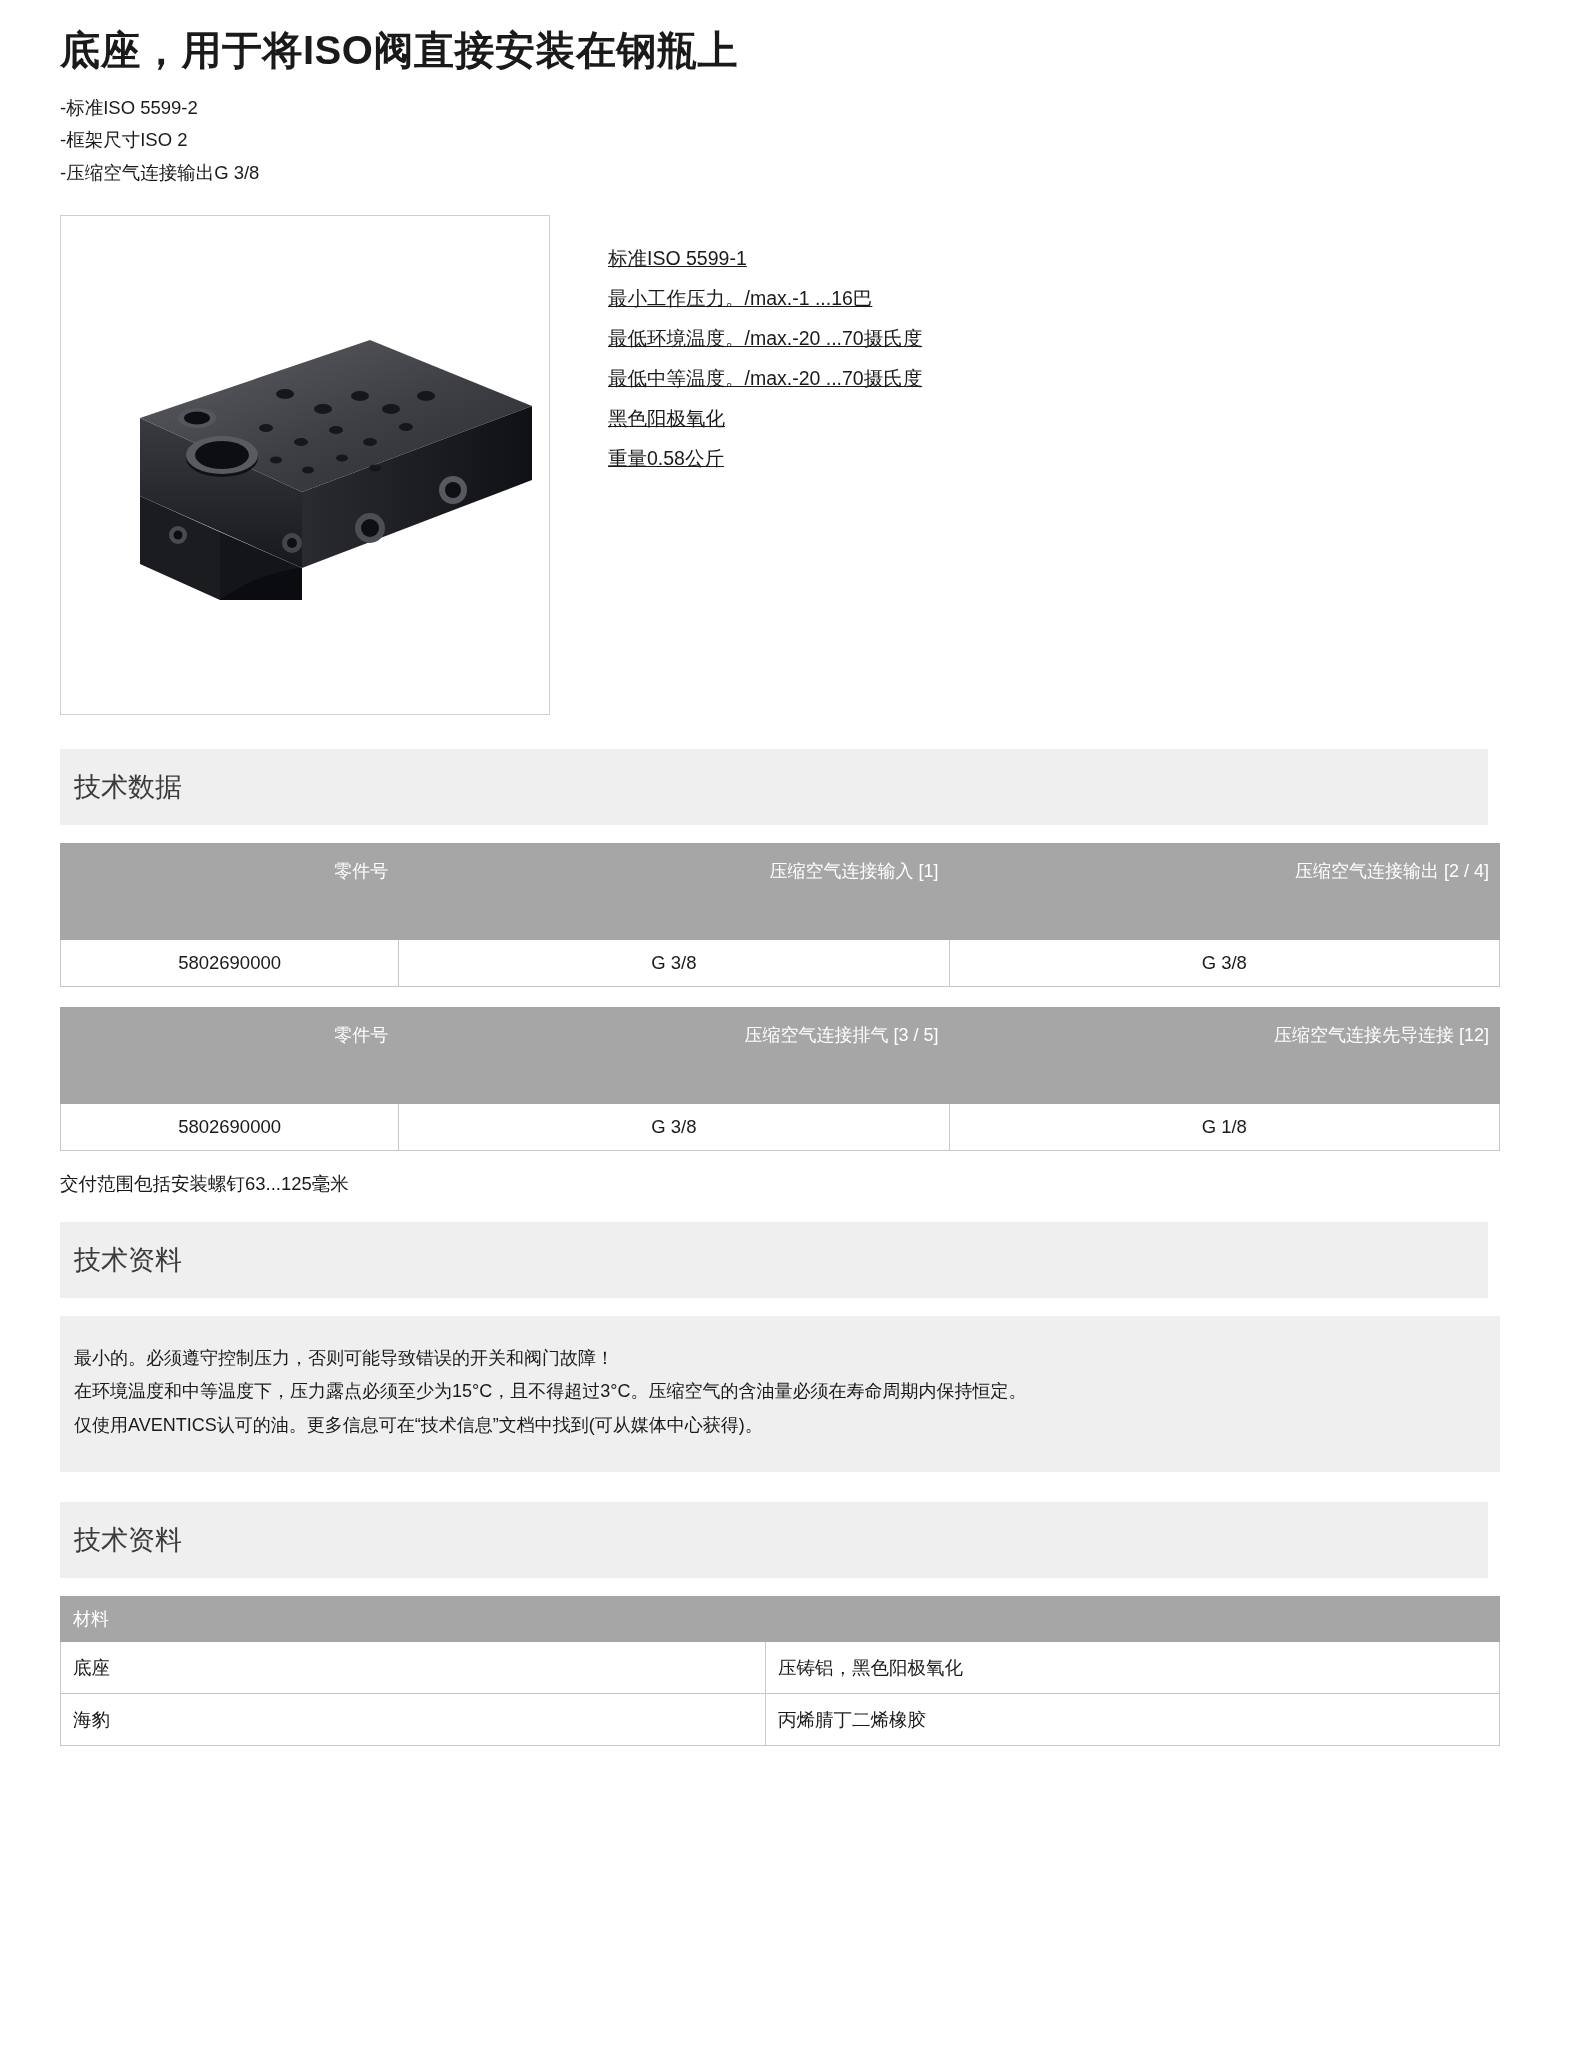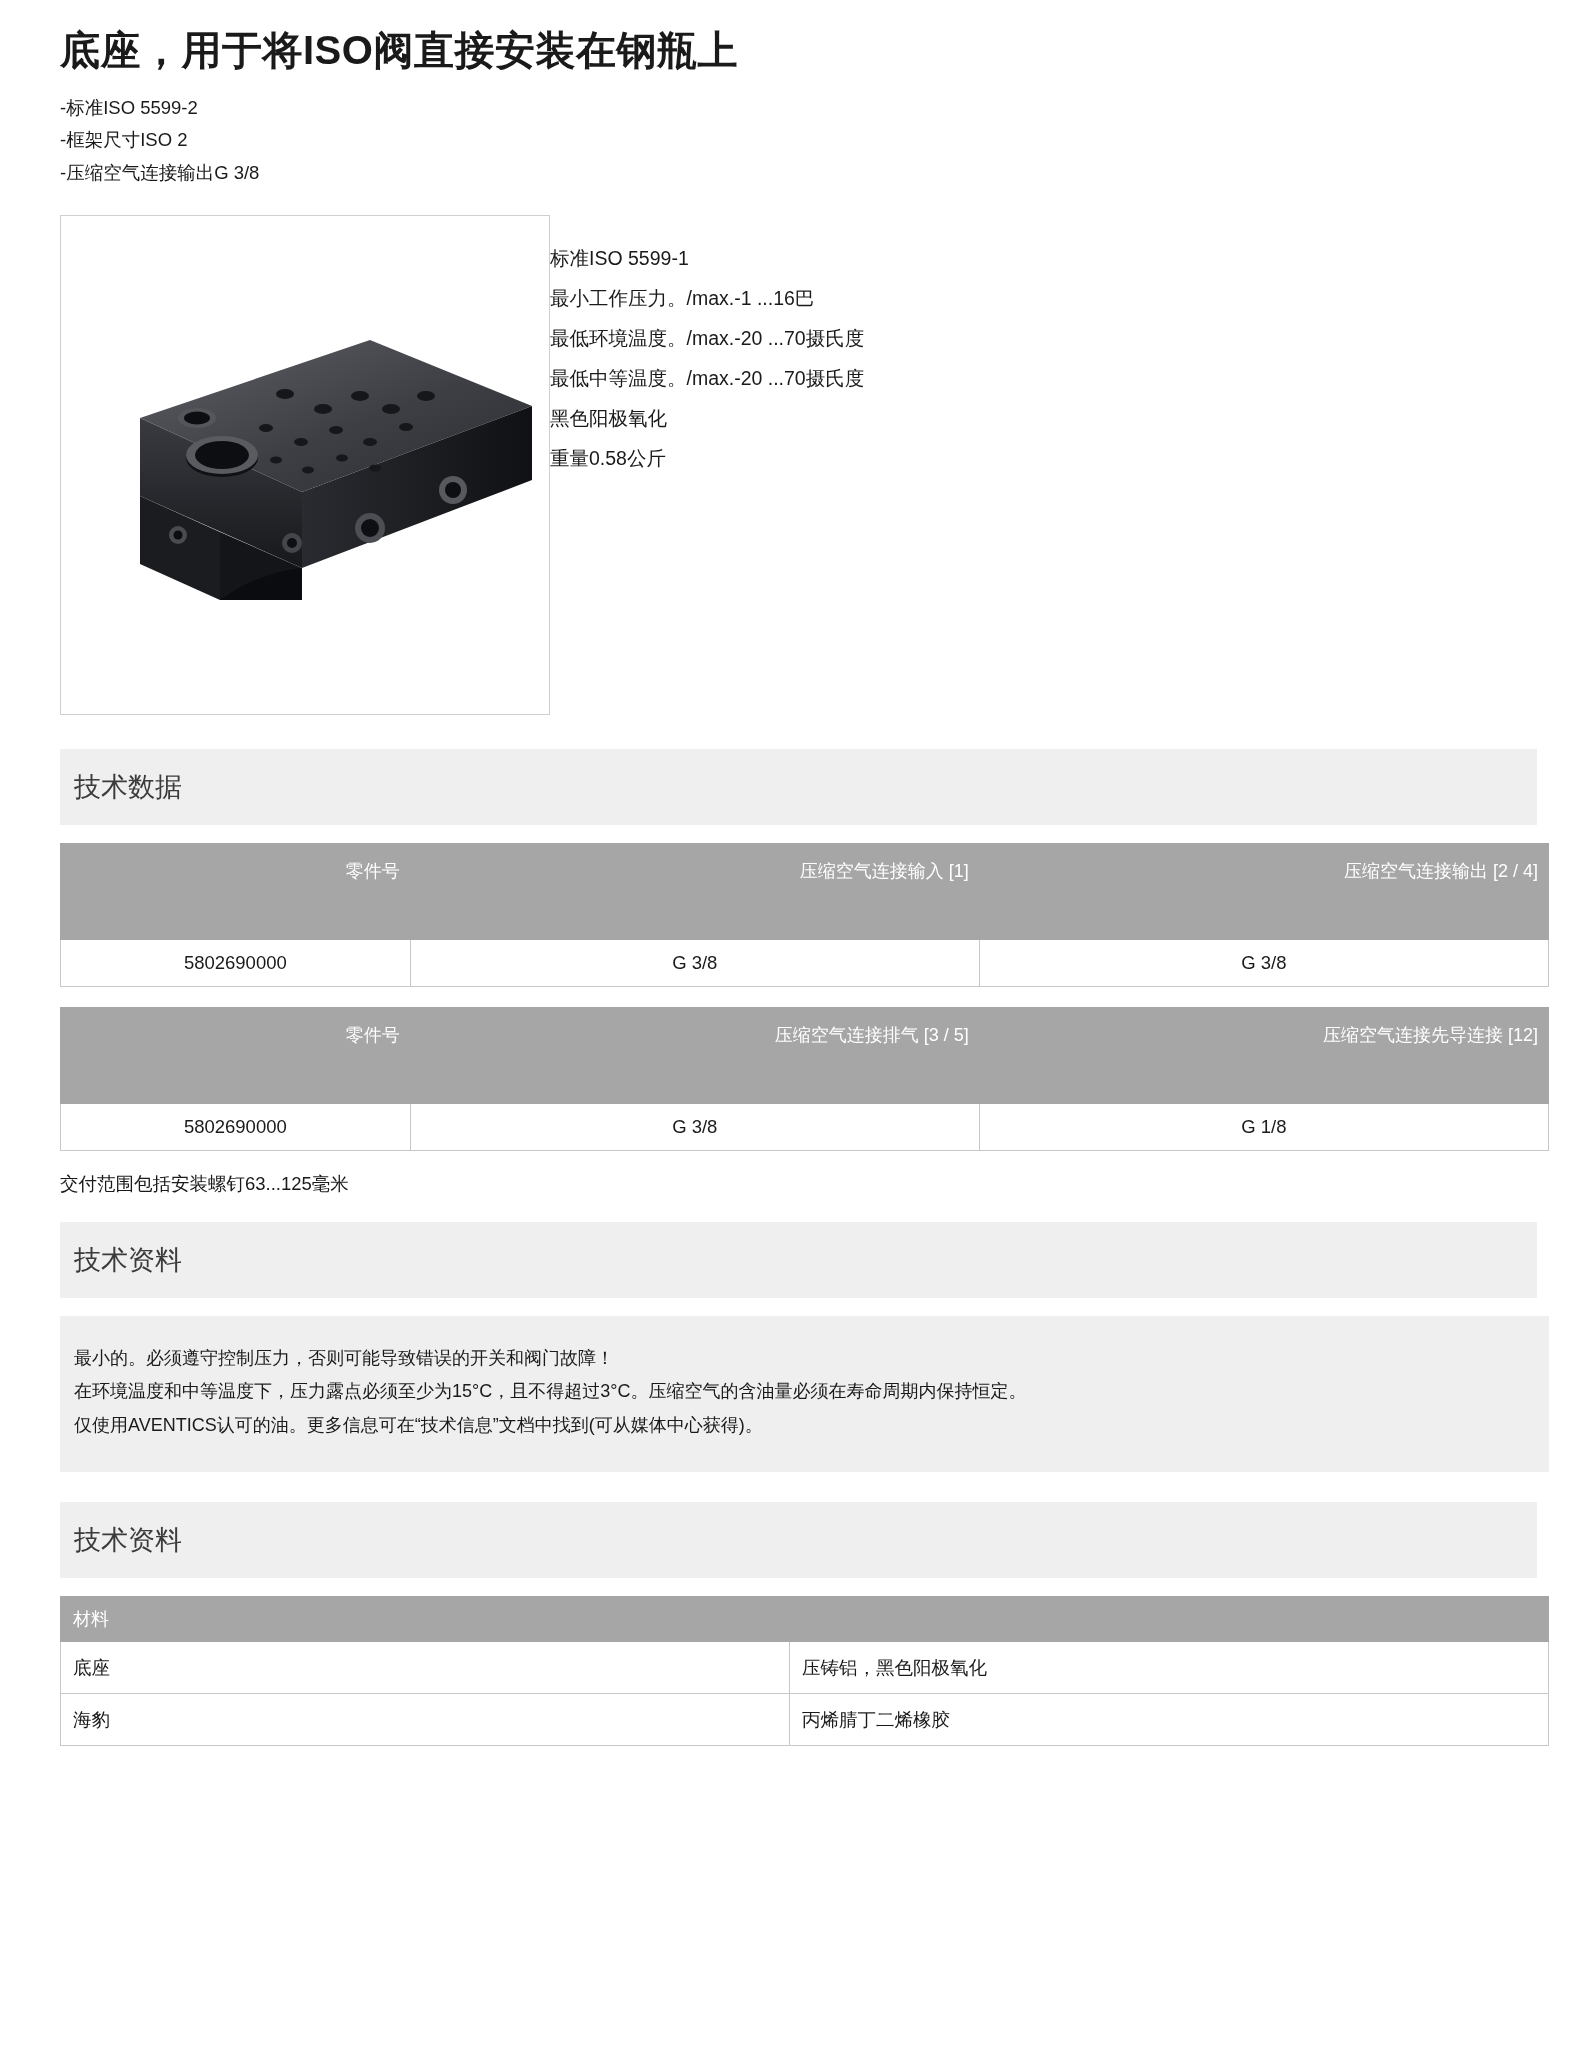--- a/index.html
+++ b/index.html
@@ -9,21 +9,21 @@
     background: #ffffff;
   }
   body {
     width: 1577px;
     min-height: 2052px;
     font-family: "Liberation Sans", sans-serif;
     color: #1a1a1a;
   }
   .page {
     width: 1577px;
-    padding: 18px 28px 40px 60px;
+    padding: 18px 77px 40px 60px;
   }
   
   .doc-title {
     font-size: 40px;
     font-weight: bold;
     letter-spacing: 0.5px;
     margin: 8px 0 18px 0;
     line-height: 1.2;
   }
   .bullet-list {
@@ -31,21 +31,23 @@
   }
   .bullet-line {
     font-size: 18.5px;
     line-height: 1.75;
     color: #1a1a1a;
   }
   
   .product-row {
     display: flex;
     align-items: flex-start;
+    gap: 58px;
     margin-bottom: 34px;
+    text-decoration: underline;
   }
   .product-image-box {
     width: 490px;
     height: 500px;
     border: 1px solid #cfcfcf;
     background: #ffffff;
     display: flex;
     align-items: center;
     justify-content: center;
     flex: 0 0 auto;

